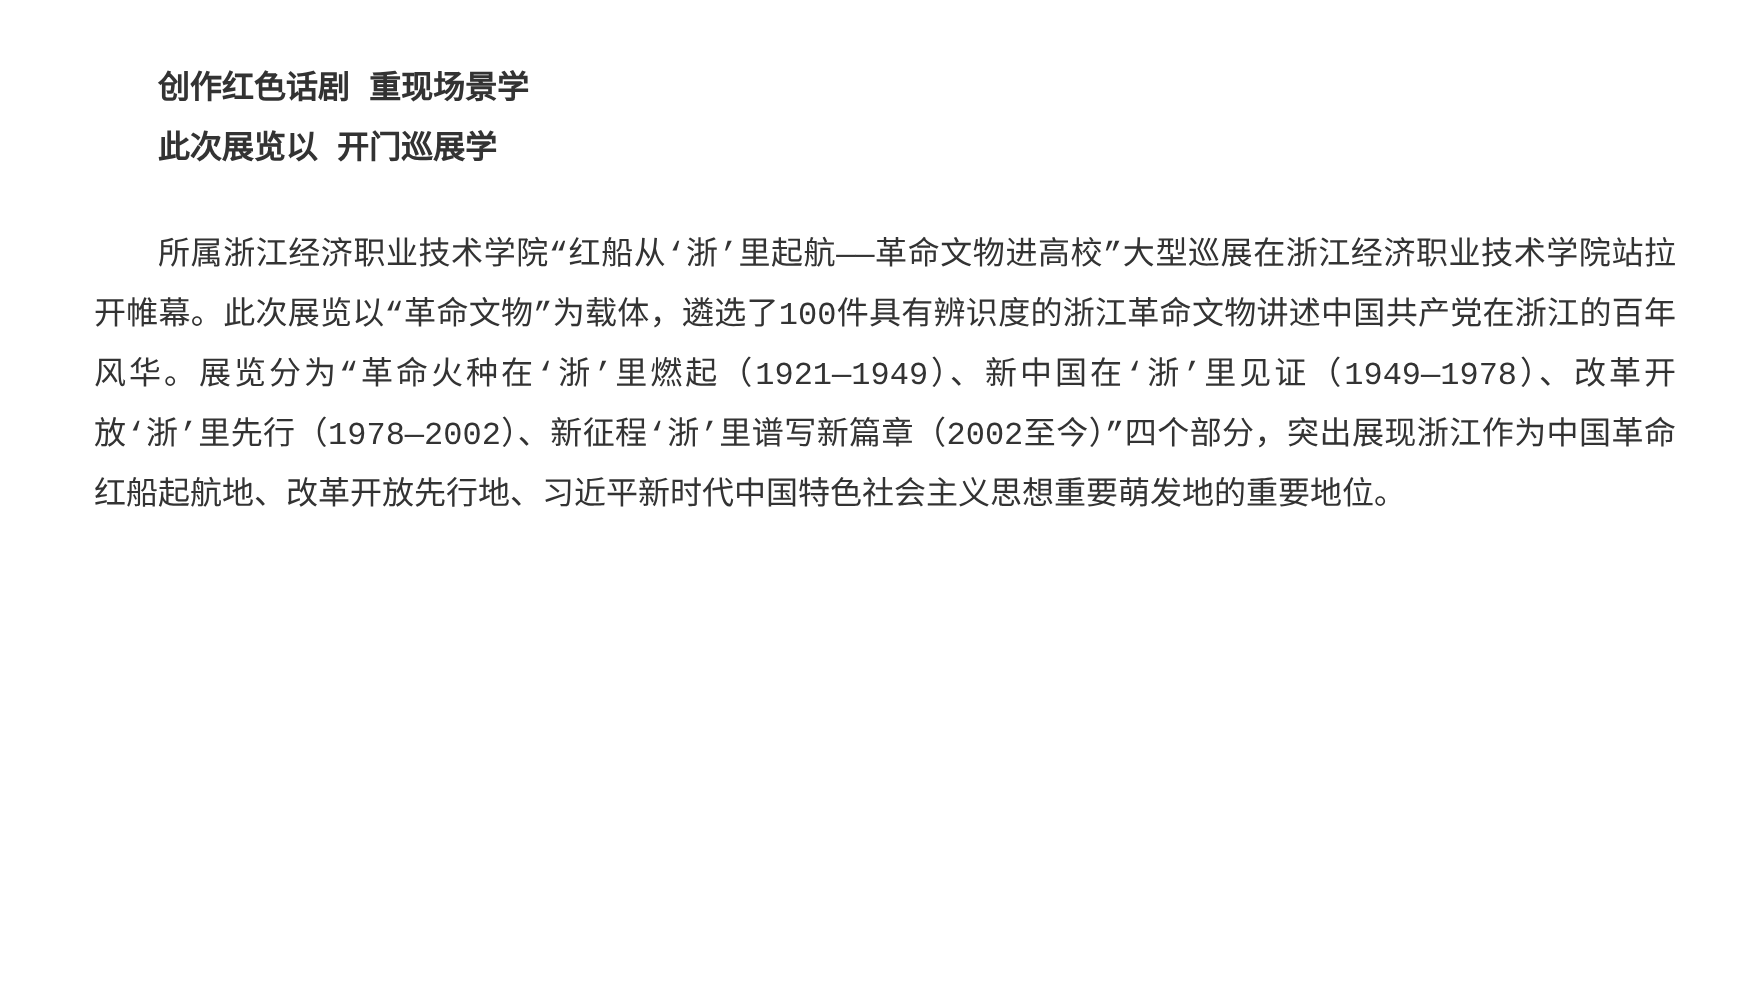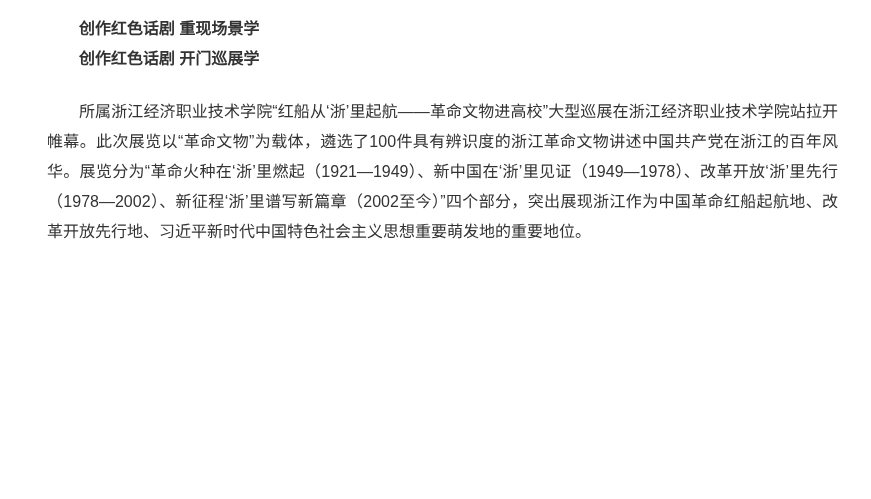--- a/index.html
+++ b/index.html
@@ -6,22 +6,23 @@
 
   html, body {
     width: 871px;
     height: 499px;
     background: #ffffff;
     overflow: hidden;
     font-family: "Liberation Sans", "DejaVu Sans", sans-serif;
   }
 
   .article {
-    padding: 14px 33px 0 47px;
+    padding: 30px 33px 0 47px;
     color: #333333;
+    font-family: Liberation Mono, monospace;
   }
 
   .section-heading {
     font-size: 16px;
     font-weight: 700;
     line-height: 30px;
     color: #333333;
     text-indent: 2em;
     letter-spacing: 0;
   }
@@ -44,17 +45,17 @@
 </head>
 <body>
 
 <main class="article">
 
   <section class="section">
     <h3 class="section-heading">创作红色话剧 重现场景学</h3>
   </section>
 
   <section class="section">
-    <h3 class="section-heading">创作红色话剧 开门巡展学</h3>
+    <h3 class="section-heading">此次展览以 开门巡展学</h3>
     <p class="body-paragraph">所属浙江经济职业技术学院“红船从‘浙’里起航——革命文物进高校”大型巡展在浙江经济职业技术学院站拉开帷幕。此次展览以“革命文物”为载体，遴选了100件具有辨识度的浙江革命文物讲述中国共产党在浙江的百年风华。展览分为“革命火种在‘浙’里燃起（1921—1949）、新中国在‘浙’里见证（1949—1978）、改革开放‘浙’里先行（1978—2002）、新征程‘浙’里谱写新篇章（2002至今）”四个部分，突出展现浙江作为中国革命红船起航地、改革开放先行地、习近平新时代中国特色社会主义思想重要萌发地的重要地位。</p>
   </section>
 
 </main>
 
 </body></html>

